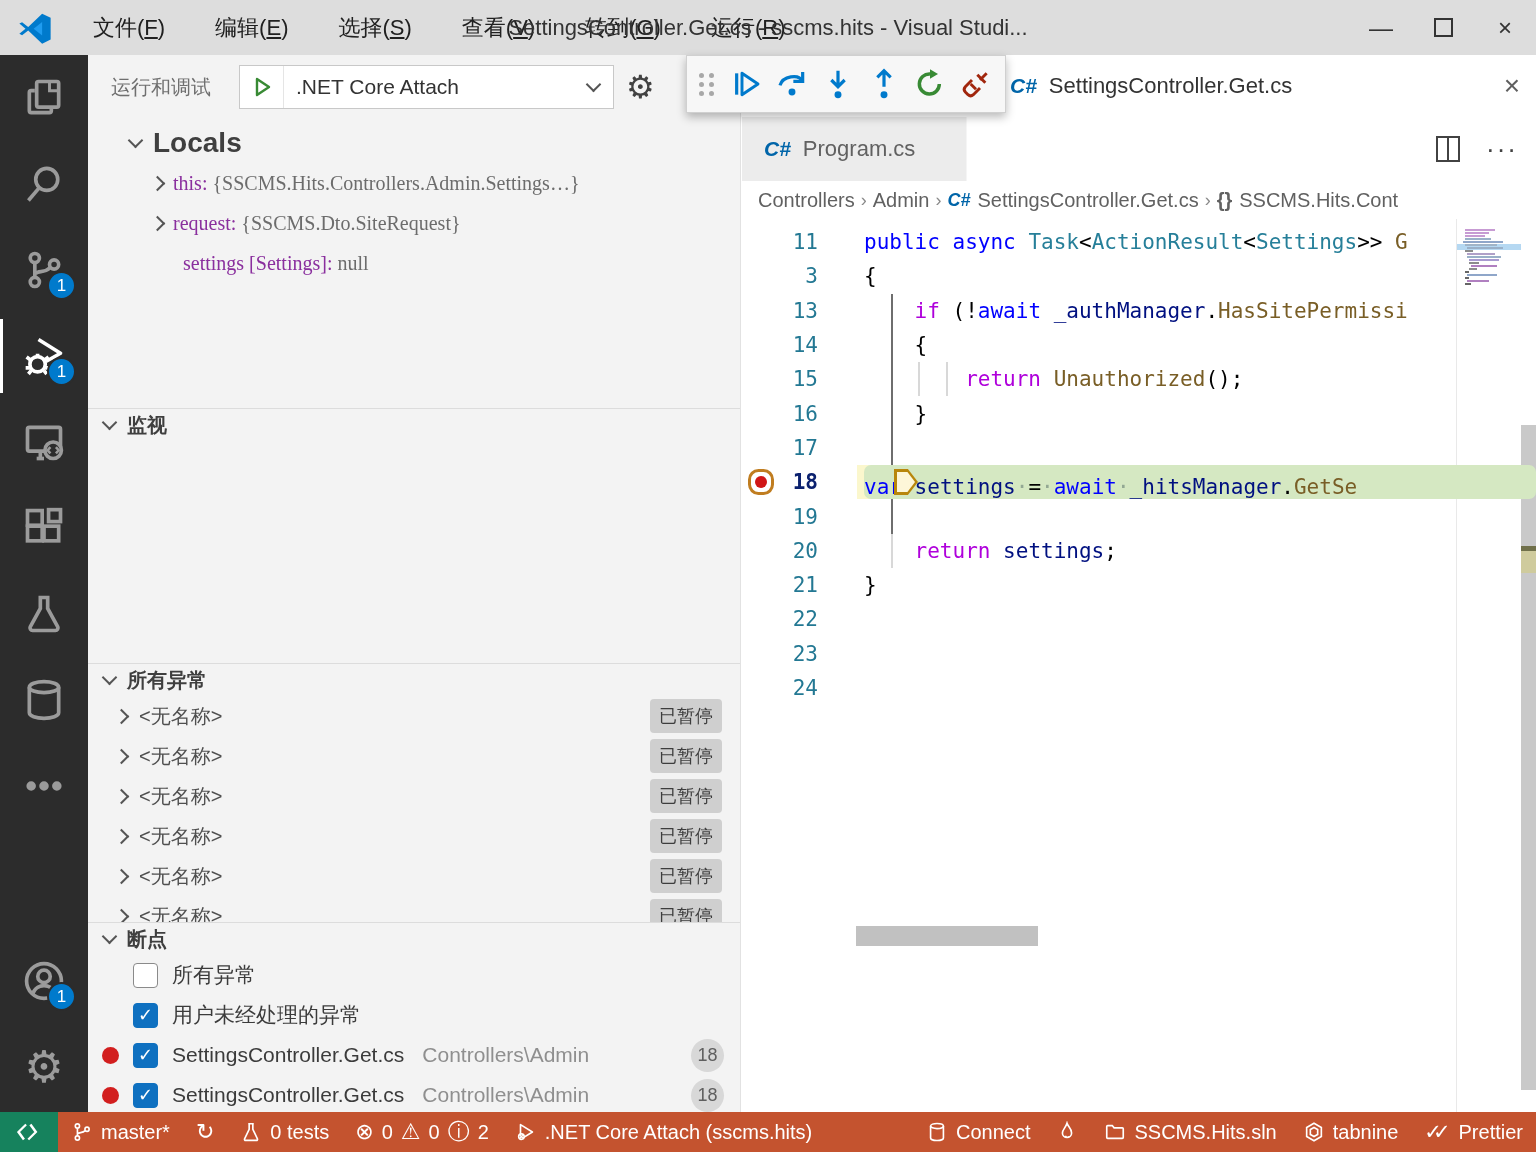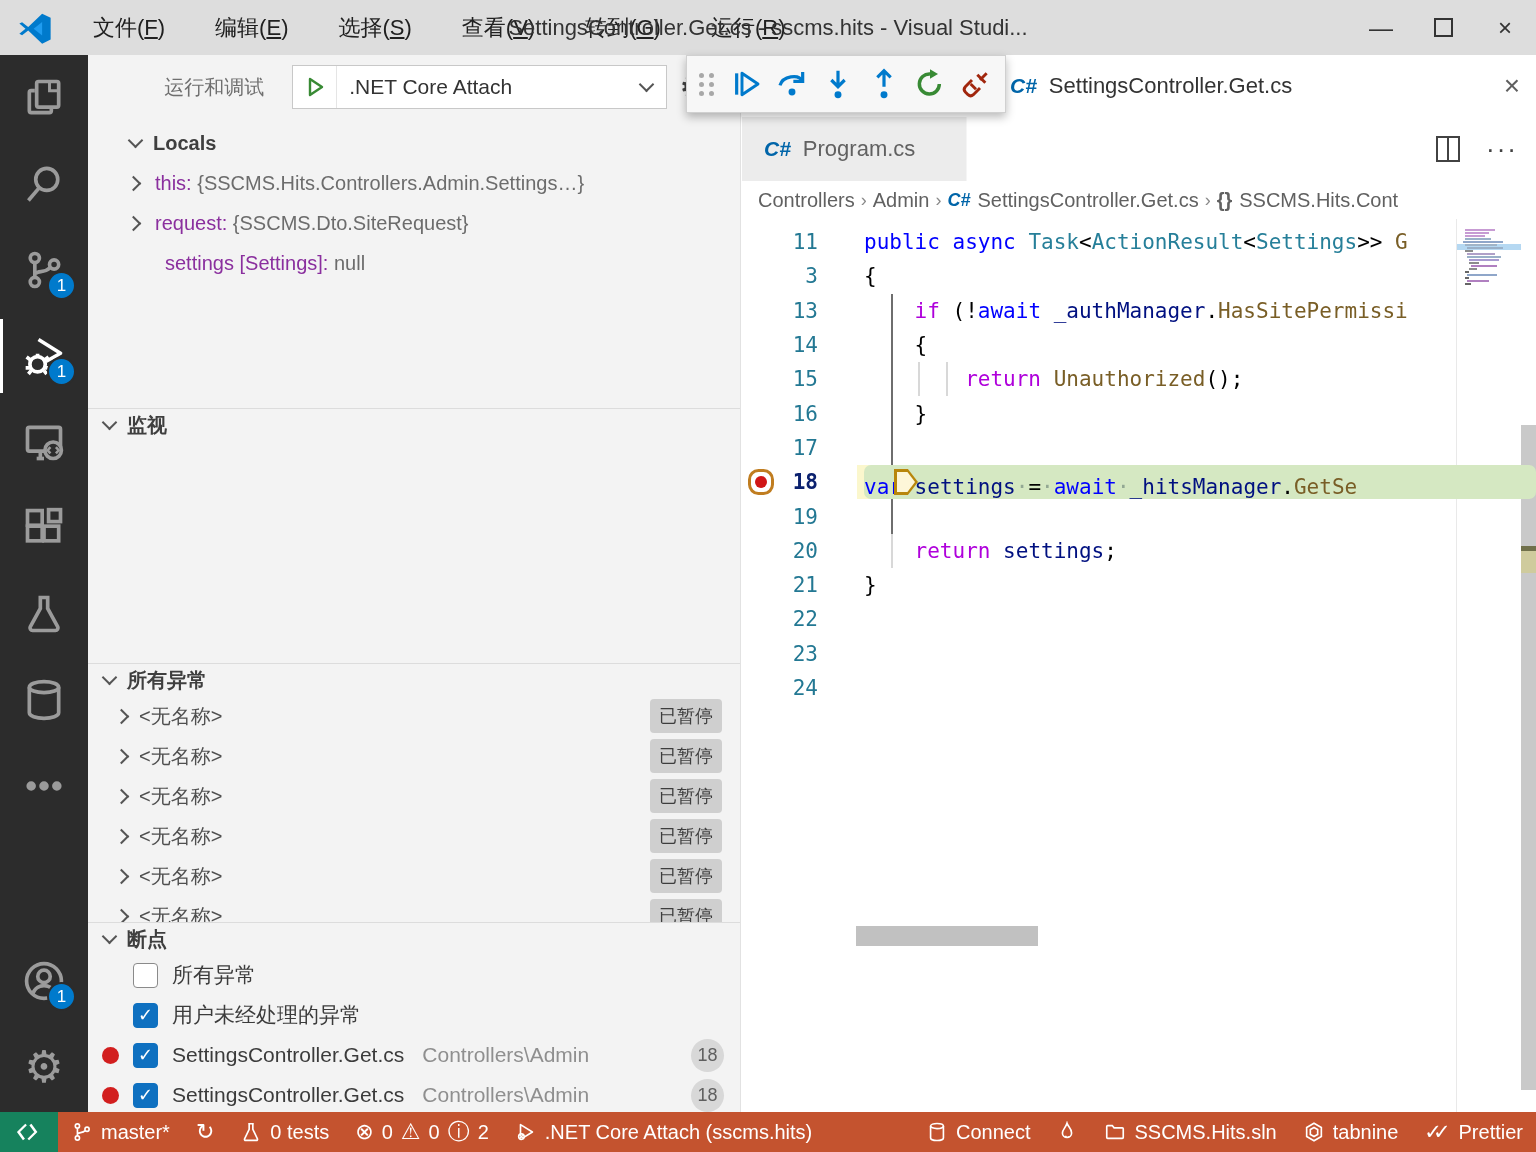--- a/index.html
+++ b/index.html
@@ -21,42 +21,42 @@
   .ab-cell { height:86px; display:flex; align-items:center; justify-content:center; position:relative; }
   .ab-cell svg { width:44px; height:44px; stroke:#9b9b9b; fill:none; stroke-width:2; }
   .ab-cell.active svg { stroke:#ffffff; }
   .ab-cell.active::before { content:""; position:absolute; left:0; top:6px; bottom:6px; width:3px; background:#ffffff; }
   .ab-badge { position:absolute; right:12px; bottom:13px; min-width:29px; height:29px; border-radius:15px; background:#007acc; color:#fff; font-size:17px; display:flex; align-items:center; justify-content:center; border:2px solid #2c2c2c; }
   .ab-bottom { position:absolute; bottom:2px; left:0; right:0; }
   .gear-glyph { font-size:44px; color:#9b9b9b; line-height:1; }
 
   
   .sidebar { position:absolute; left:88px; top:55px; width:653px; bottom:40px; background:#f3f3f3; border-right:1px solid #e2e2e2; overflow:hidden; }
-  .sb-header { height:64px; display:flex; align-items:center; padding-left:44px;justify-content:center; }
+  .sb-header { height:64px; display:flex; align-items:center; padding-left:23px; }
   .sb-header-title { font-size:20px; color:#6f6f6f; white-space:nowrap; }
   .launch-box { margin-left:28px; width:375px; height:44px; background:#fff; border:1px solid #c8c8c8; display:flex; align-items:center; }
   .launch-play { width:44px; height:100%; display:flex; align-items:center; justify-content:center; border-right:1px solid #e5e5e5; }
   .launch-label { font-size:21px; color:#333; padding-left:12px; flex:1; }
   .launch-chev { margin-right:14px; }
   .sb-gear { margin-left:12px; font-size:30px; color:#424242; }
 
   .chev { display:inline-block; width:11px; height:11px; border-right:2px solid #555; border-bottom:2px solid #555; }
   .chev.down { transform:rotate(45deg); margin-top:-6px; }
   .chev.right { transform:rotate(-45deg); }
 
   .section { border-top:1px solid #dcdcdc; overflow:hidden; position:relative; }
   .sec-variables { height:289px; border-top:none; }
   .sec-watch { height:255px; }
   .sec-callstack { height:259px; }
   .sec-breakpoints { height:190px; }
   .sec-head { height:32px; display:flex; align-items:center; gap:12px; padding-left:16px; font-weight:bold; font-size:20px; color:#3f3f3f; }
   .tree { padding-top:4px; }
   .tree-row { height:40px; display:flex; align-items:center; }
-  .scope-row { padding-left:42px; gap:12px; font-weight:bold; font-size:20px; color:#3f3f3f; }
-  .var-row { padding-left:40px; gap:16px; font-family:Liberation Sans, sans-serif; font-size:20px; }
+  .scope-row { padding-left:42px; gap:12px; font-weight:bold; font-size:28px; color:#3f3f3f; }
+  .var-row { padding-left:64px; gap:10px; font-family:Liberation Serif, serif; font-size:20px; }
   .var-row .chev { border-color:#555; }
   .var-row .spacer { width:21px; }
   .var-name { color:#8a2f9e; }
   .var-value { color:#6c6c6c; }
   .cs-row { padding-left:28px; gap:12px; font-size:20px; color:#4f4f4f; }
   .cs-label { flex:1; }
   .cs-badge { margin-right:18px; background:#cfcfcf; color:#3d3d3d; font-size:18px; border-radius:4px; padding:5px 9px; }
   .bp-row { height:40px; display:flex; align-items:center; font-size:21px; padding-left:14px; }
   .bp-dot { width:17px; height:17px; border-radius:50%; background:#d21e1e; margin-right:14px; flex:none; }
   .bp-dot.none { background:transparent; }

